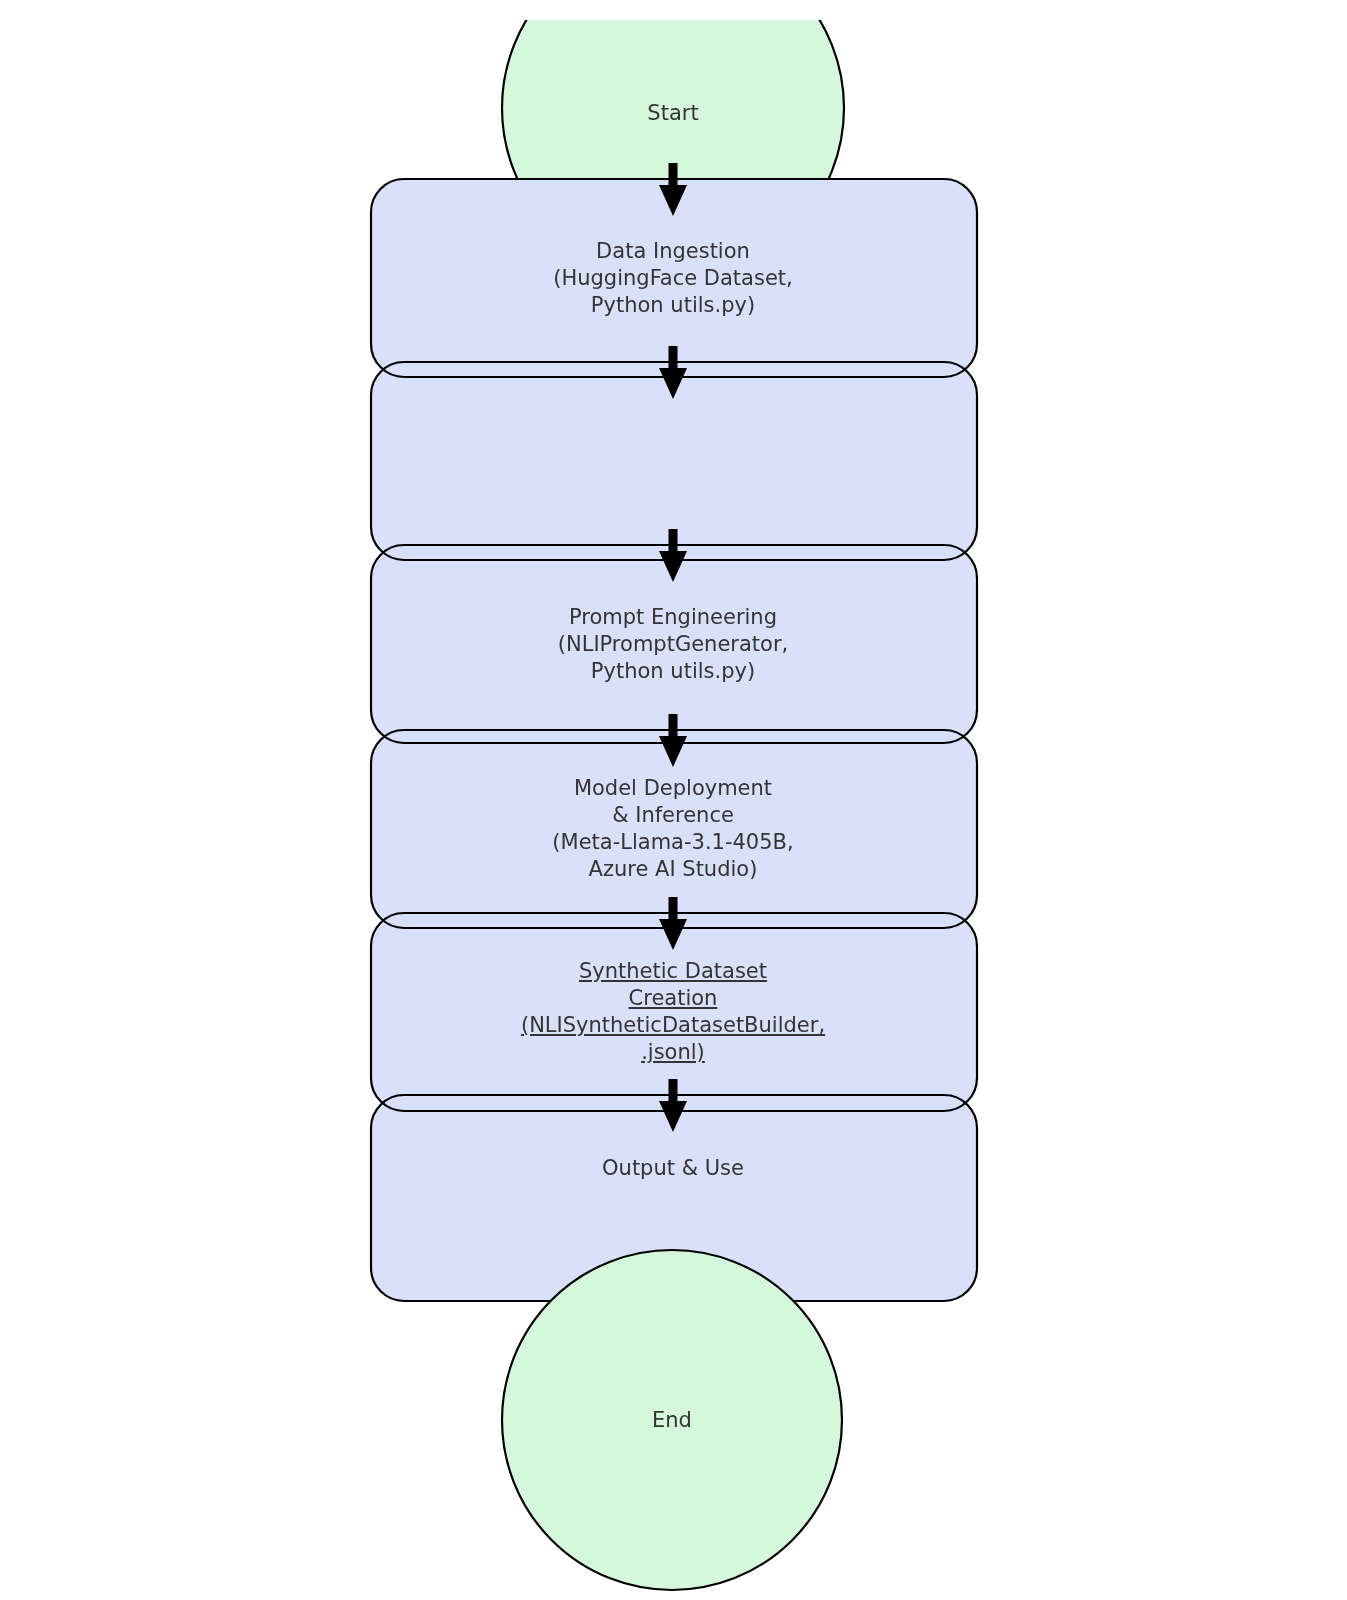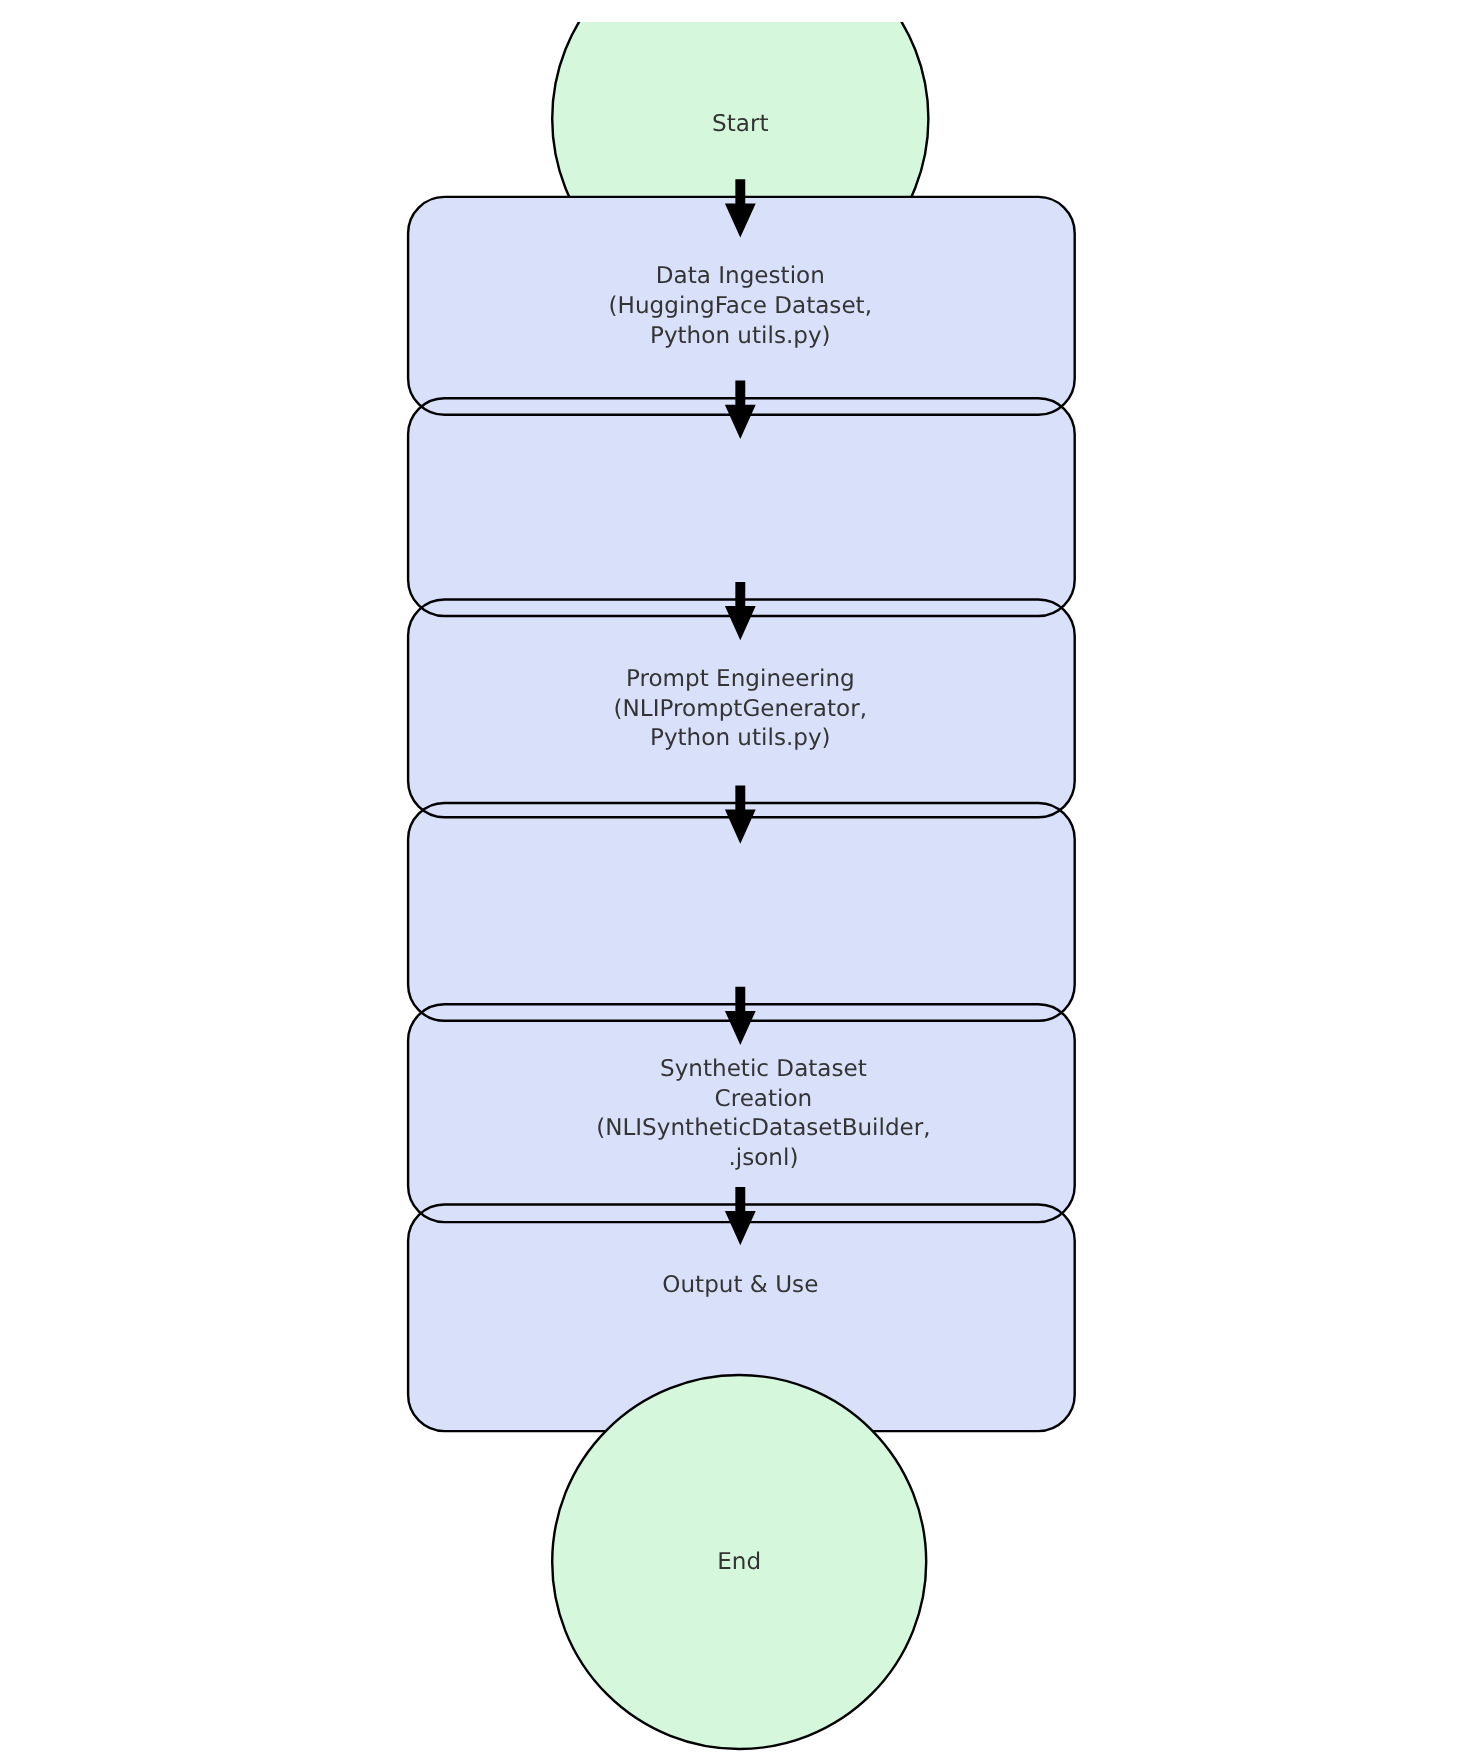--- a/index.html
+++ b/index.html
@@ -90,22 +90,26 @@
 
   <div class="node-label" style="left:673px; top:258px;">Data Ingestion
 (HuggingFace Dataset,
 Python utils.py)</div>
 
 
   <div class="node-label" style="left:673px; top:624px;text-align:center;">Prompt Engineering
 (NLIPromptGenerator,
 Python utils.py)</div>
 
+  <div class="node-label" style="left:673px; top:809px;">Model Deployment
+&amp; Inference
+(Meta-Llama-3.1-405B,
+Azure AI Studio)</div>
 
-  <div class="node-label" style="left:694px; top:992px;">Synthetic Dataset
+  <div class="node-label" style="left:673px; top:992px;text-decoration:underline;">Synthetic Dataset
 Creation
 (NLISyntheticDatasetBuilder,
 .jsonl)</div>
 
   <div class="node-label" style="left:673px; top:1148px;">Output &amp; Use</div>
 
   <div class="node-label" style="left:672px; top:1400px;">End</div>
 </div>
 
 </body></html>

